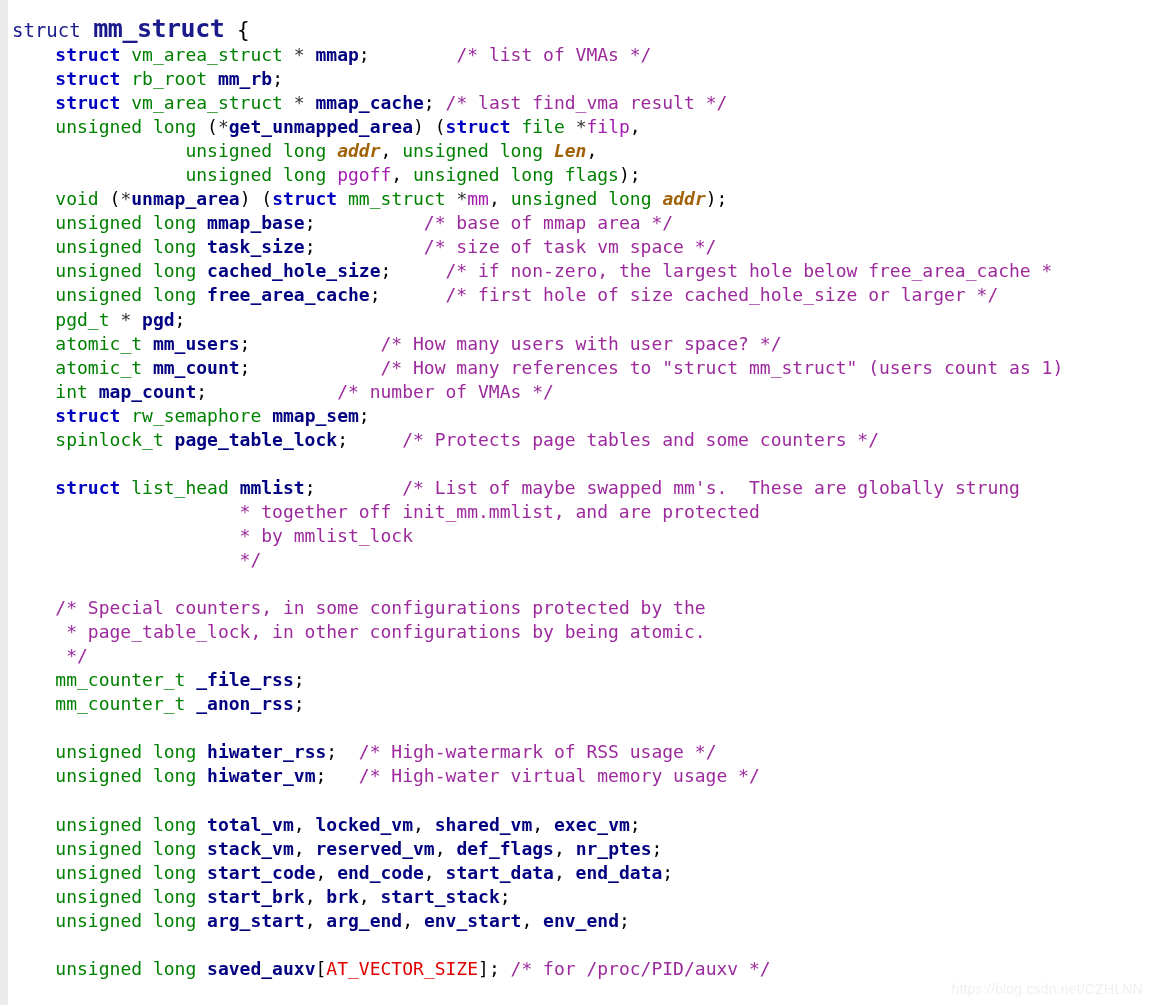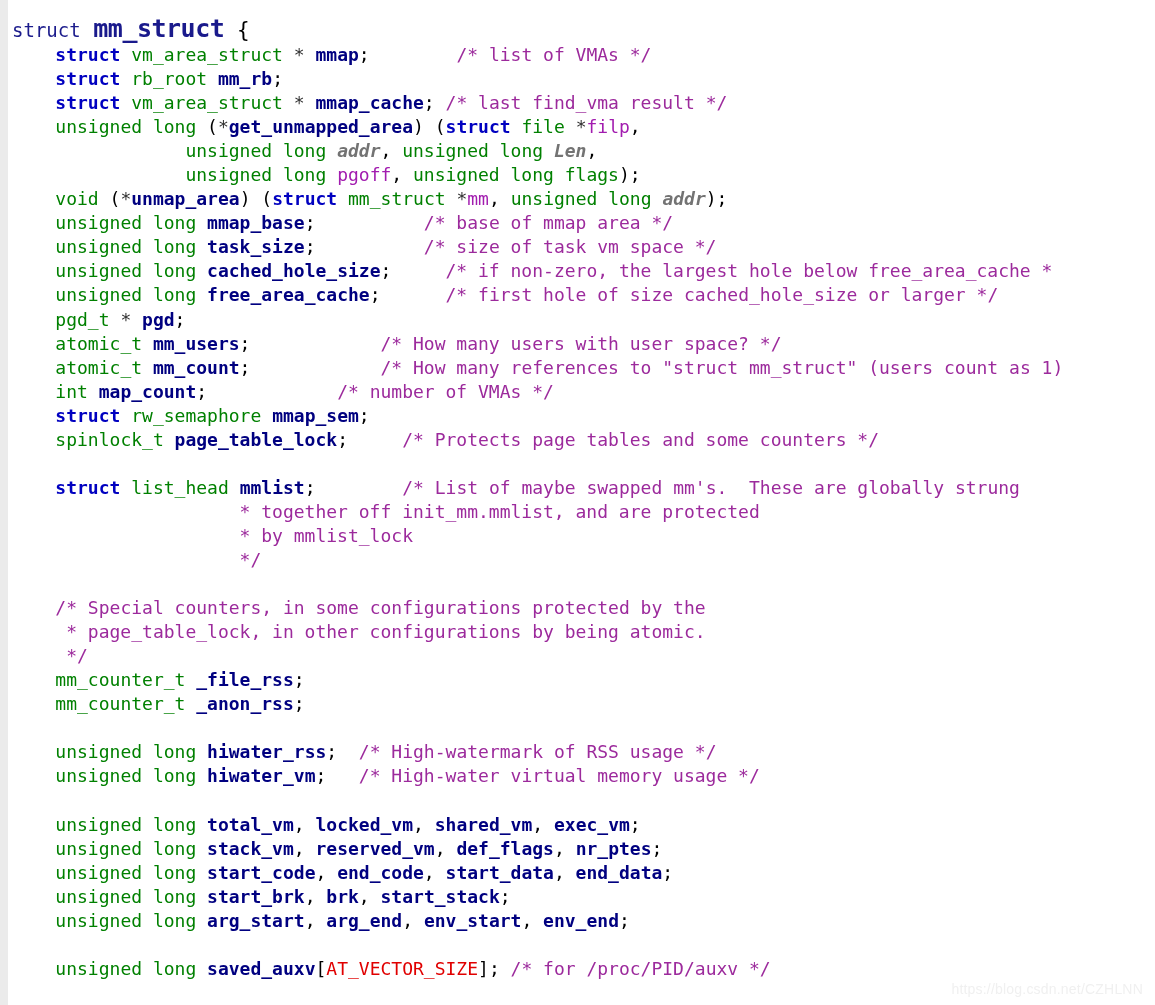--- a/index.html
+++ b/index.html
@@ -70,21 +70,21 @@
   }
 
   
   .tok-kw       { color: #0000c0; font-weight: bold; }   
   .tok-type     { color: #008000; }
   .tok-ident    { color: #000080; font-weight: bold; }   
   .tok-plain    { color: #a21caf; }                      
   .tok-comment  { color: #9c2a9c; }                       comments, purple */
   .tok-punct    { color: #a000a0; }                      
   .tok-op       { color: #303030; }                      
-  .tok-param    { color: #737373; font-style: italic; font-weight: bold; } 
+  .tok-param    { color: #a16207; font-style: italic; font-weight: bold; } 
   .tok-macro    { color: #e00000; text-align: center; }                      
   .tok-ws       { color: transparent; }
 
   #watermark {
     position: absolute;
     right: 12px;
     bottom: 8px;
     z-index: 2;
     font-family: "Liberation Sans", sans-serif;
     font-size: 14px;

